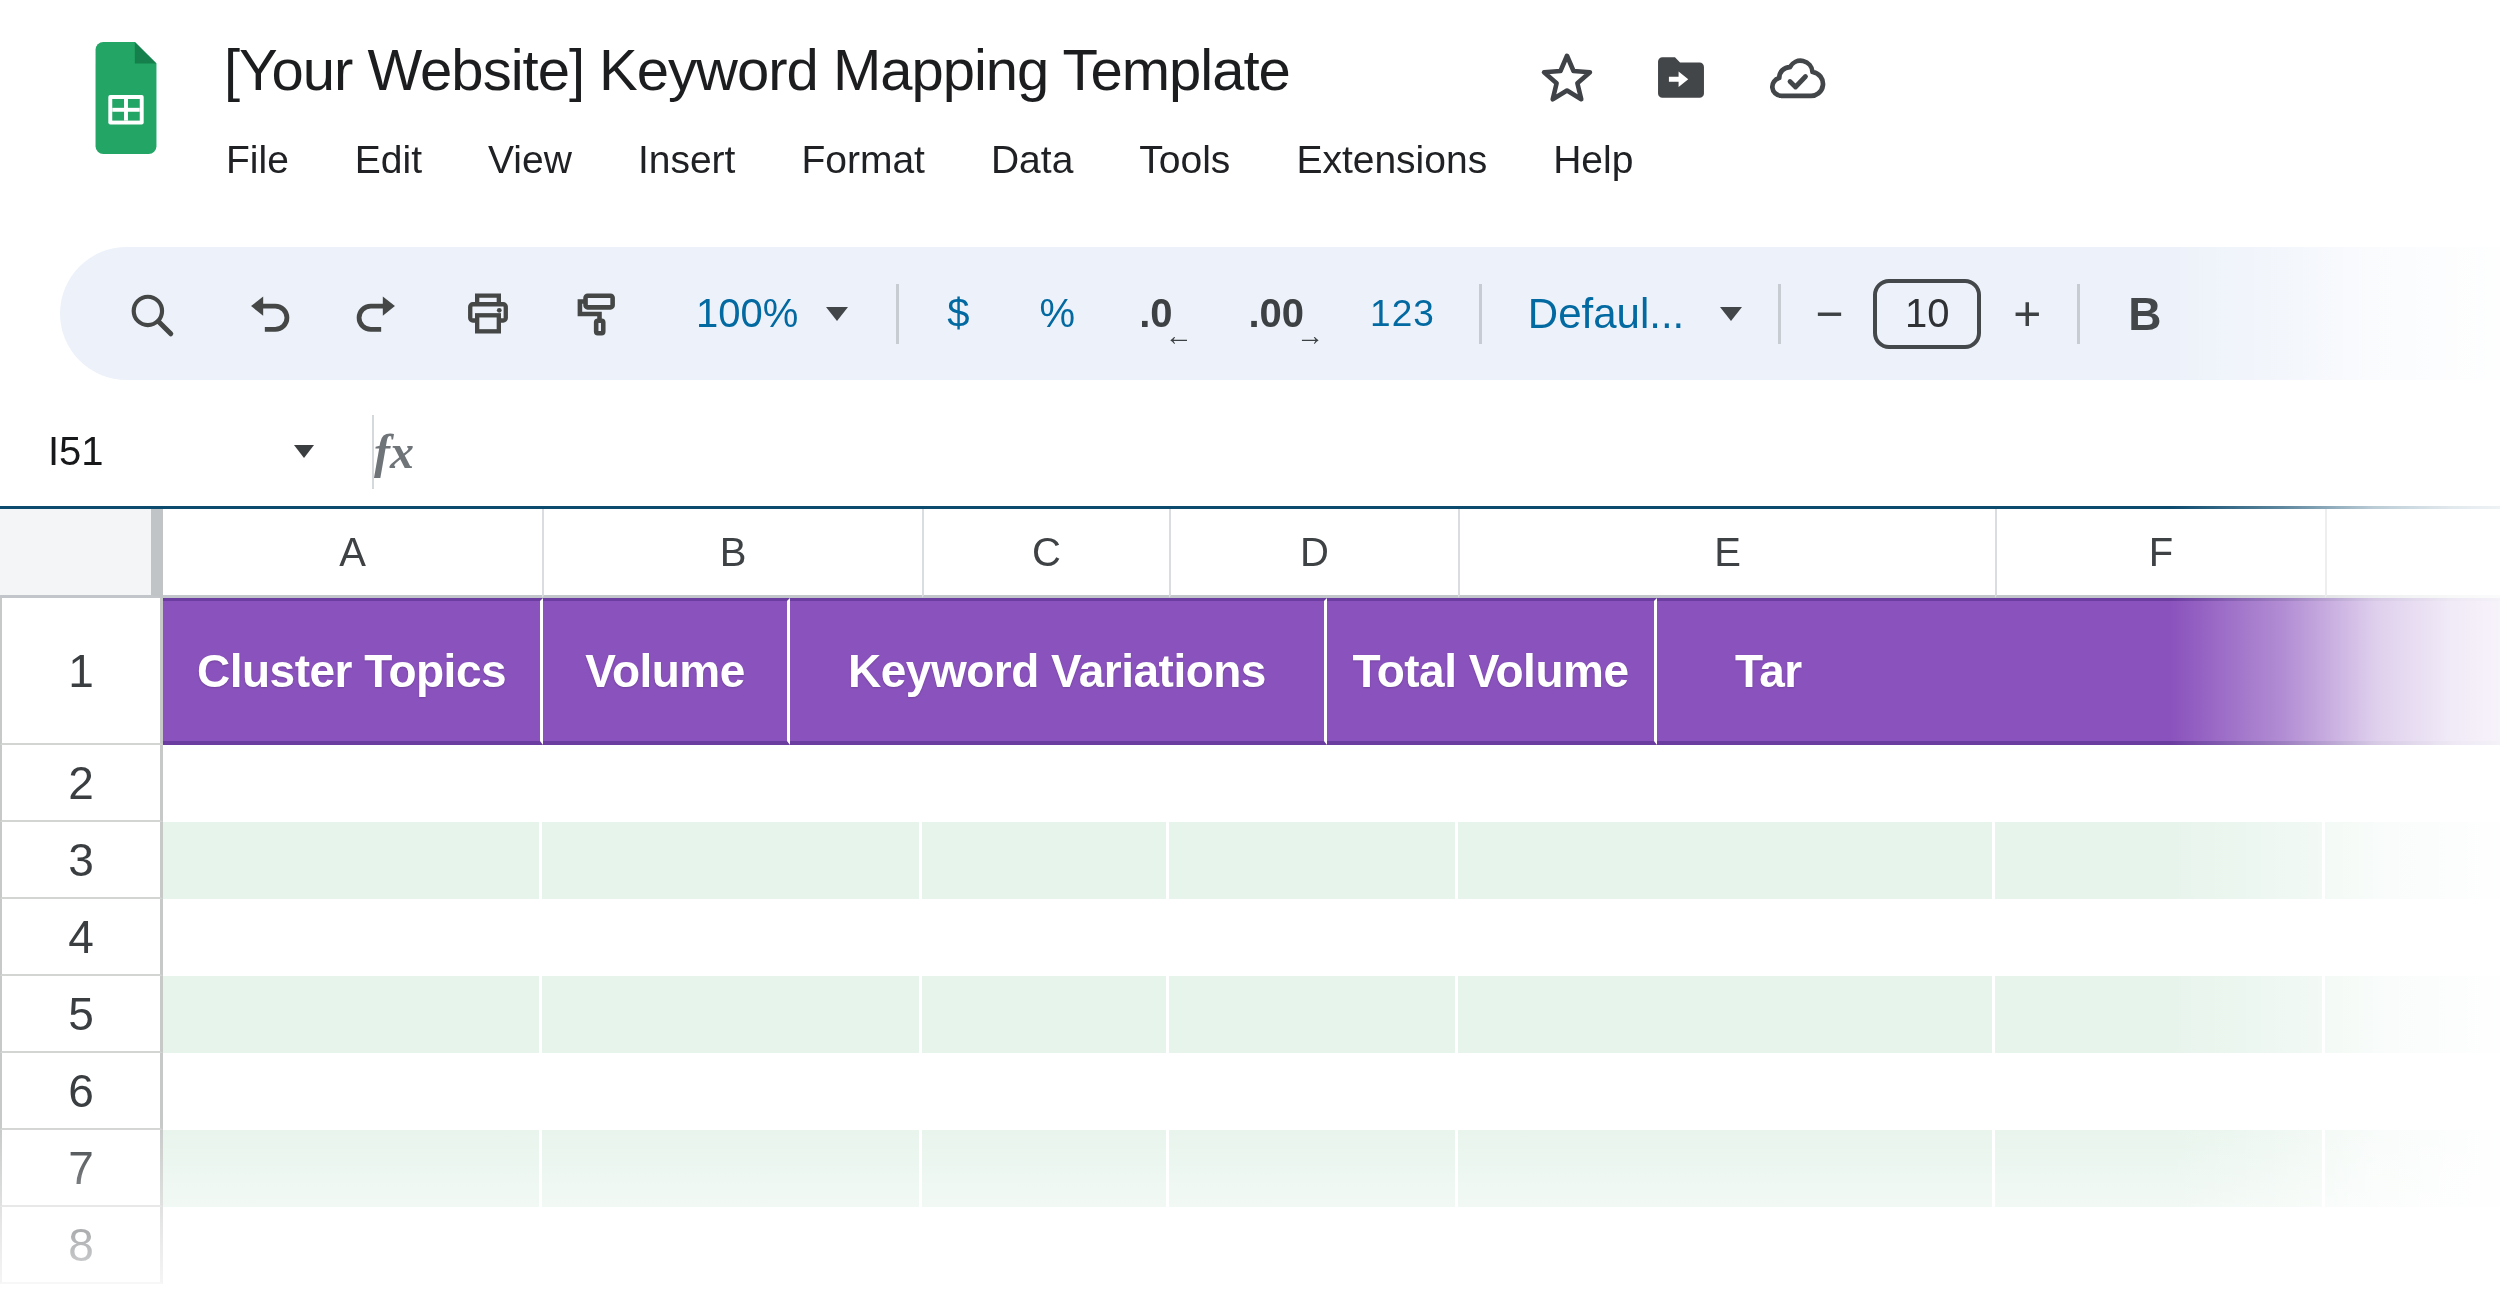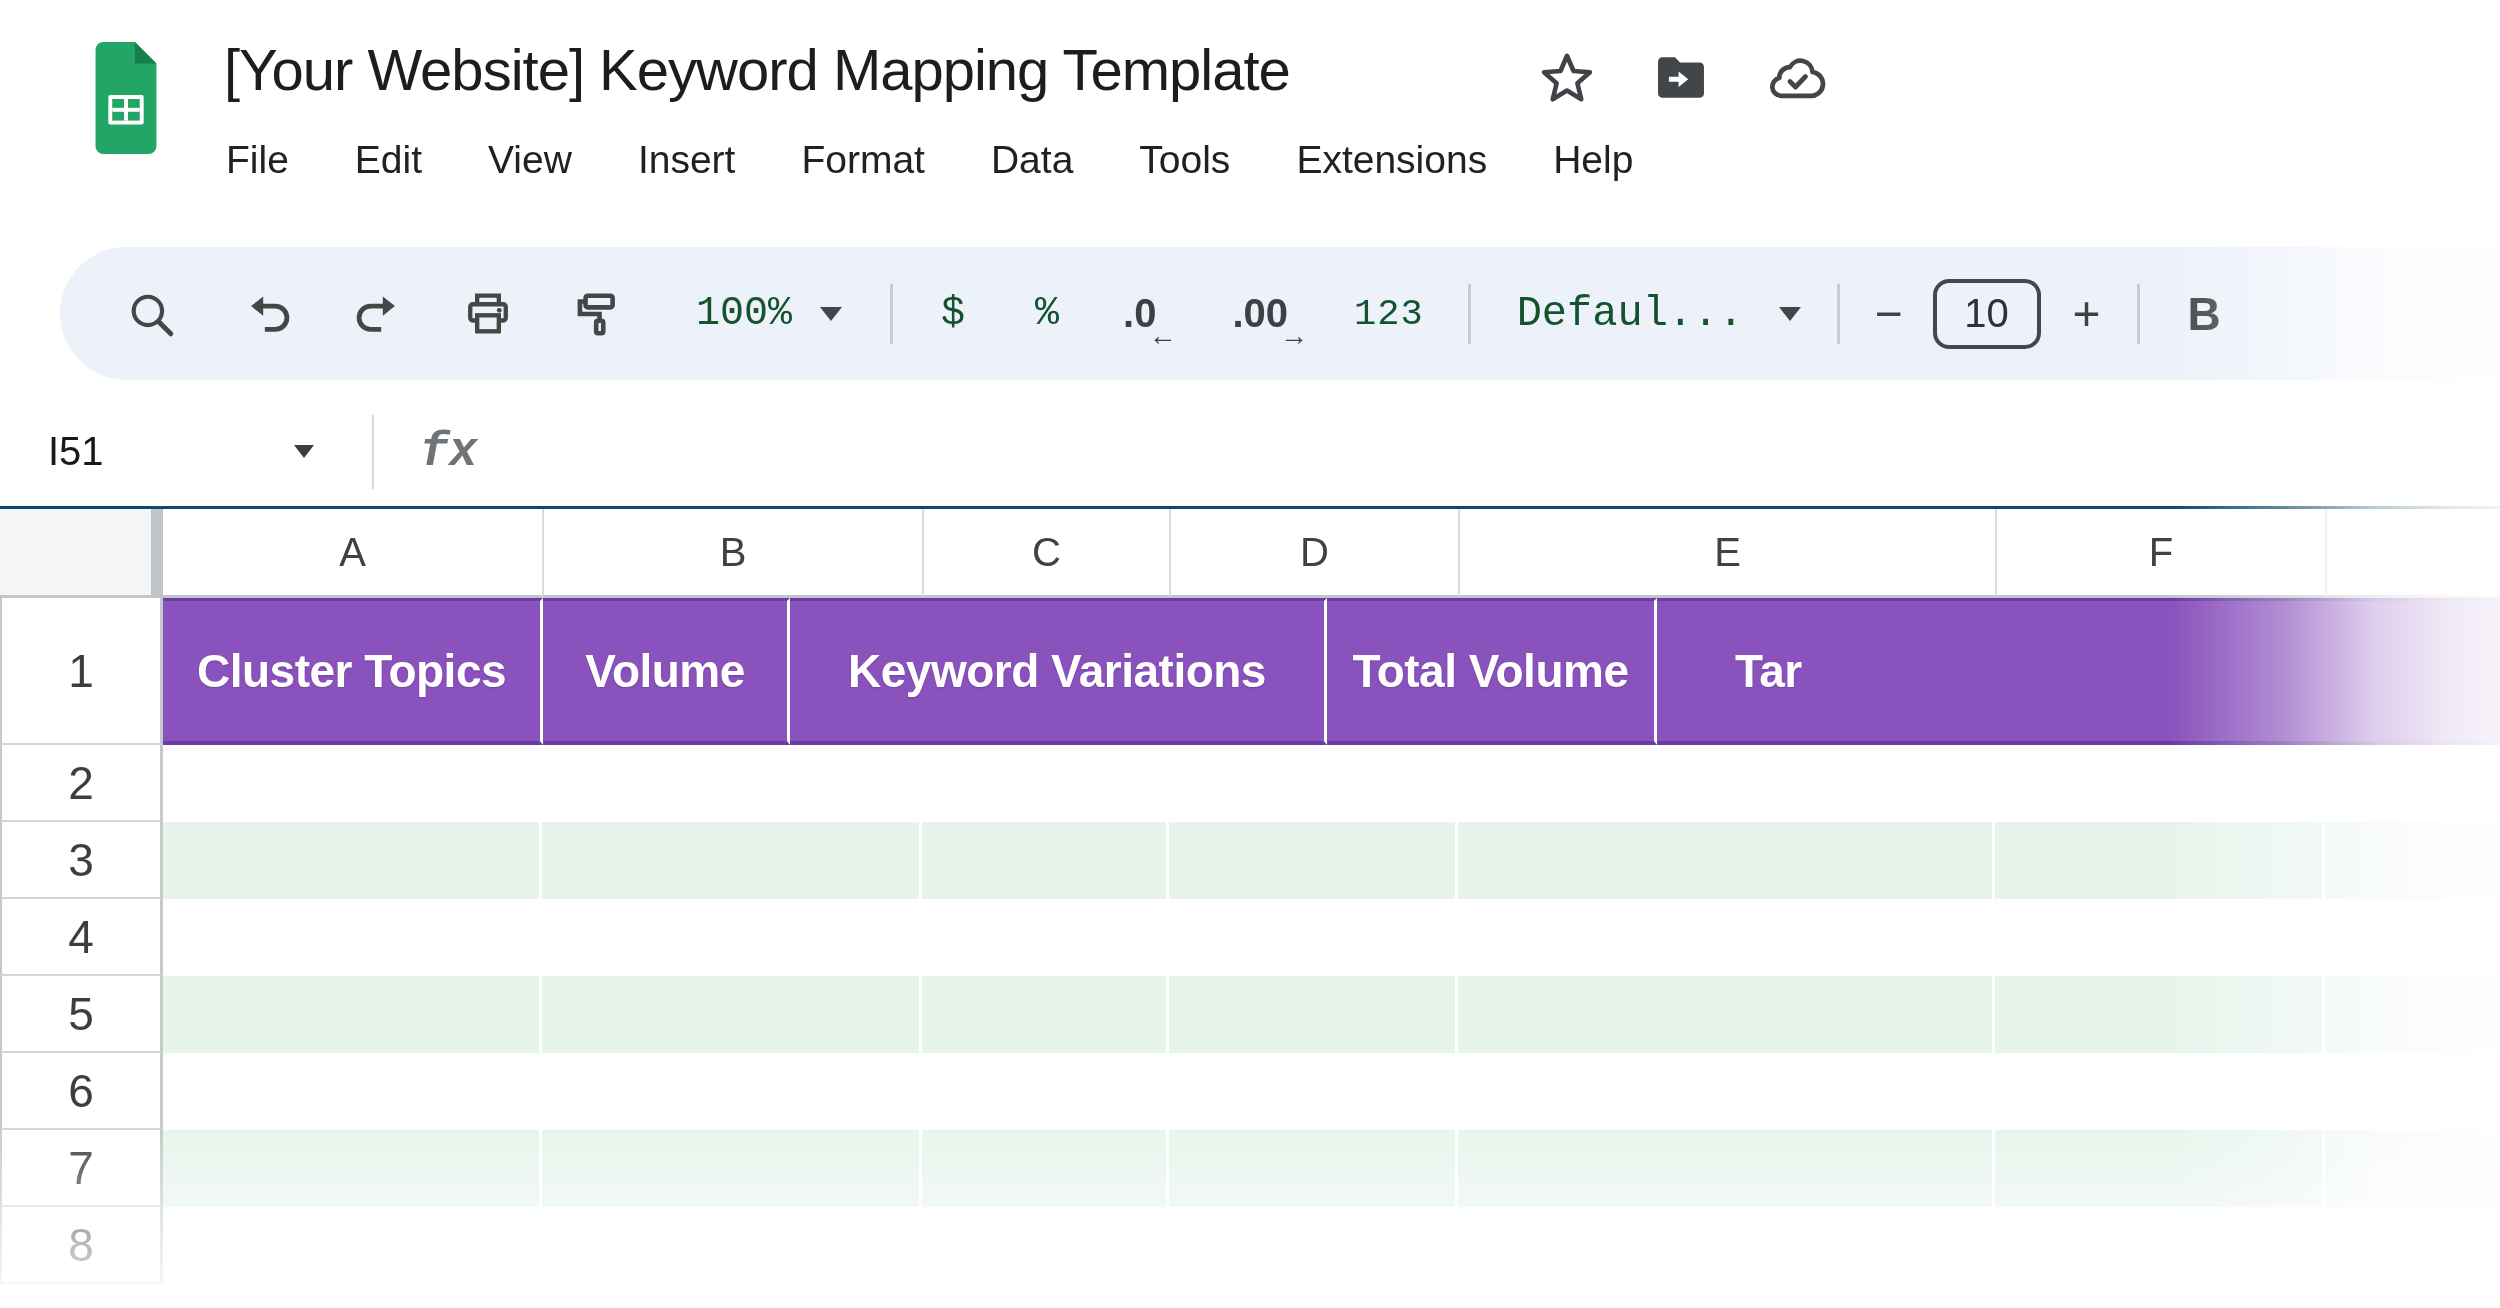--- a/index.html
+++ b/index.html
@@ -22,43 +22,43 @@
   }
   .menubar span{cursor:default;}
   
   .toolbar{
     position:absolute;left:60px;top:247px;right:0;height:133px;
     background:var(--toolbar-bg,#edf2fa);border-radius:67px 0 0 67px;
     display:flex;align-items:center;color:#3e4144;
   }
   .tbtn{display:flex;align-items:center;justify-content:center;flex:none;}
   .tsep{width:3px;height:60px;background:#c7cbd2;flex:none;}
-  .ttxt{font-size:40px;color:#14532d;white-space:nowrap;font-family:Liberation Mono, monospace;}
+  .ttxt{font-size:40px;color:#0369a1;white-space:nowrap;}
   .caret{width:0;height:0;border-left:11px solid transparent;border-right:11px solid transparent;border-top:14px solid #434649;}
   .decwrap{position:relative;font-size:40px;font-weight:700;color:#3e4144;}
   .decwrap .sub{position:absolute;right:-20px;bottom:-16px;font-size:28px;font-weight:400;}
   .sizebox{
     width:108px;height:70px;border:4px solid #45484b;border-radius:16px;
     display:flex;align-items:center;justify-content:center;
     font-size:40px;color:#2f3134;box-sizing:border-box;background:transparent;
   }
   .pm{font-size:48px;color:#3e4144;}
   .boldb{font-size:46px;font-weight:700;color:#44474a;}
   
   .formula-bar{
     position:absolute;top:397px;left:0;width:2500px;height:109px;
     border-bottom:3px solid #0c4a6e;display:flex;align-items:center;box-sizing:content-box;
     background:#fff;
   }
   .cellref{margin-left:48px;font-size:40px;color:#17181a;width:240px;}
   .ncaret{width:0;height:0;border-left:10px solid transparent;border-right:10px solid transparent;border-top:13px solid #3b3e41;margin-left:6px;}
   .fsep{width:2px;height:74px;background:#d6d9dc;margin-left:58px;}
   .fx{
-    margin-left:46px;font-size:48px;font-style:italic;font-weight:700;
-    font-family:Liberation Mono, monospace;color:#6f7479;
+    font-size:48px;font-style:italic;font-weight:700;
+    font-family:Liberation Serif, serif;color:#6f7479;
   }
   .formula-input{flex:1;height:100%;}
   
   .grid{position:absolute;top:509px;left:0;width:2500px;}
   .colrow{display:flex;height:89px;}
   .corner{
     width:163px;flex:none;background:#f4f5f6;box-sizing:border-box;
     border-right:12px solid #c1c4c6;border-bottom:3px solid #c2c6ca;
   }
   .colhead{

